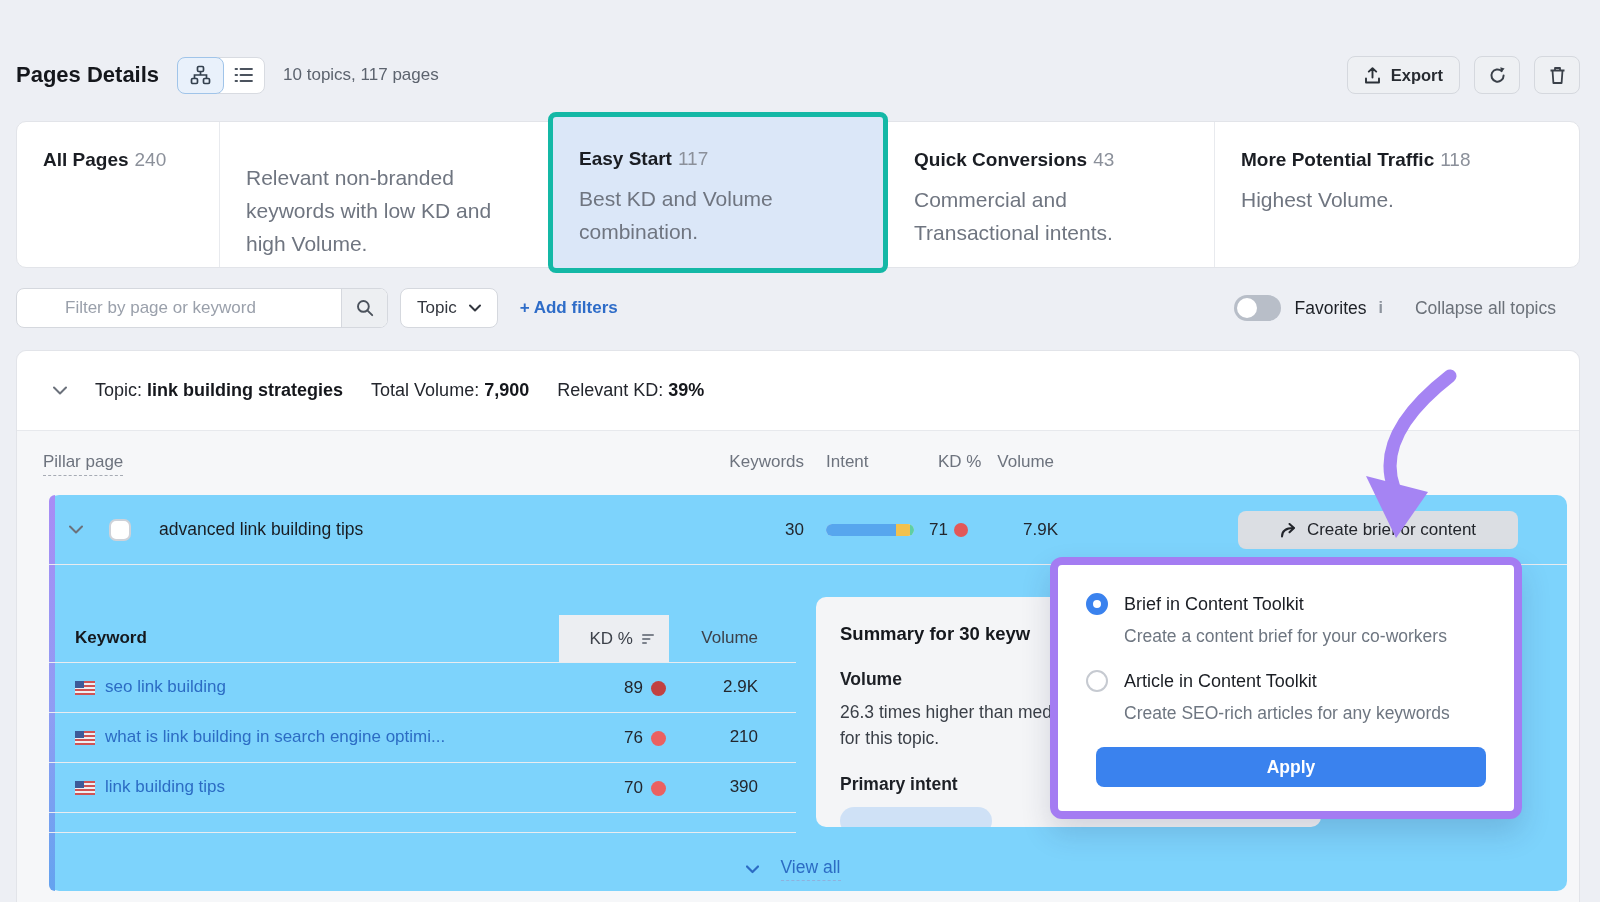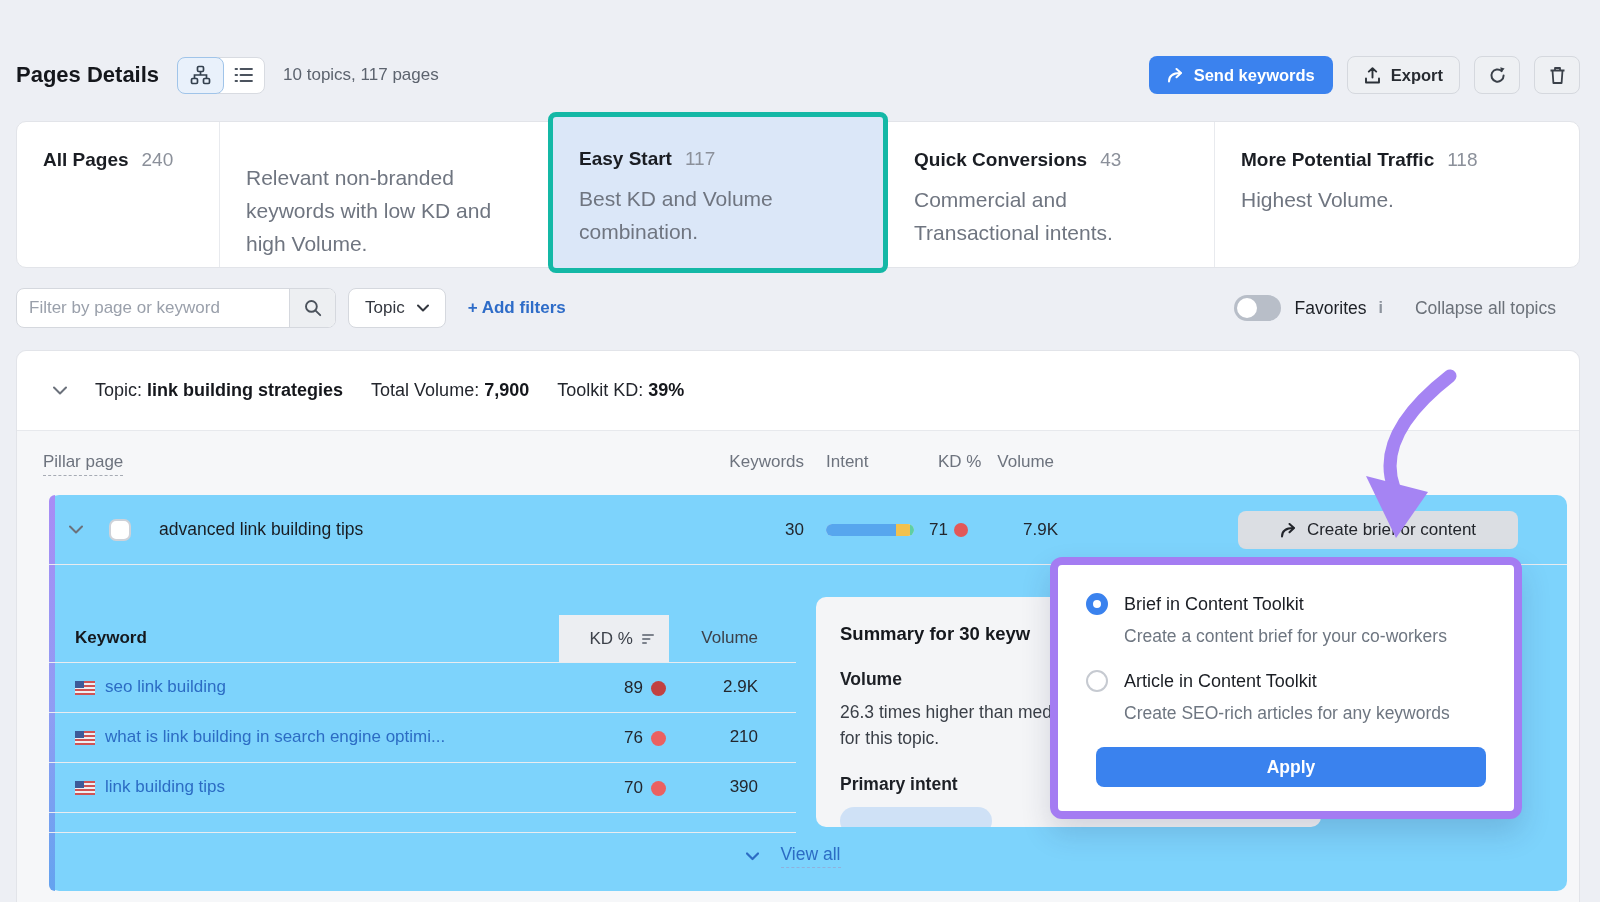--- a/index.html
+++ b/index.html
@@ -18,34 +18,34 @@
   .topics-summary { margin-left:18px; font-size:17px; color:#5c636e; }
   .tb-spacer { flex:1; }
   .btn-primary { height:38px; display:flex; align-items:center; gap:10px; background:#3b82ee; color:#fff; font-size:16.5px; font-weight:700; border:none; border-radius:8px; padding:0 18px; cursor:pointer; }
   .btn-secondary { height:38px; display:flex; align-items:center; gap:10px; background:#eef0f3; color:#272b31; font-size:16.5px; font-weight:700; border:1px solid #d5d8de; border-radius:8px; padding:0 16px; margin-left:14px; cursor:pointer; }
   .icon-btn { width:46px; height:38px; display:flex; align-items:center; justify-content:center; background:#eef0f3; border:1px solid #d5d8de; border-radius:8px; margin-left:14px; cursor:pointer; }
 
   
   .tabs-bar { position:absolute; left:16px; right:20px; top:85px; height:147px; background:#fff; border:1px solid #e2e4e9; border-radius:10px; display:flex; }
   .tab { padding:27px 24px 0 26px; cursor:pointer; position:relative; }
   .tab + .tab { border-left:1px solid #e8eaee; }
-  .tab-head { display:flex; align-items:center; gap:13px; }
+  .tab-head { display:flex; align-items:center; gap:6px; }
   .tab-label { font-size:19px; font-weight:700; color:#1a1d23; white-space:nowrap; }
   .tab-count { font-size:19px; color:#8b909a; }
   .tab-desc { margin-top:12px; font-size:21px; line-height:1.58; color:#6f7580; }
   .tab-allpages { width:202px; }
   .tab-strategy { width:330px; }
   .tab-easystart { width:340px; }
   .tab-quick { width:327px; }
   .tab-more { flex:1; }
   .tab.active { background:#dbe7f8; border:5px solid #14b8a6; border-radius:8px; margin:-10px -1px -6px; padding:31px 24px 0 26px; z-index:3; }
 
   
   .filter-bar { position:absolute; left:16px; right:20px; top:252px; height:40px; display:flex; align-items:center; }
-  .search-box { width:320px; height:40px; display:flex; background:#fff; border:1px solid #d5d8de; border-radius:8px; overflow:hidden; }
+  .search-box { width:372px; height:40px; display:flex; background:#fff; border:1px solid #d5d8de; border-radius:8px; overflow:hidden;padding-left:36px; }
   .search-box input { flex:1; border:none; outline:none; padding:0 12px; font-size:17px; font-family:"Liberation Sans",sans-serif; color:#2a2e35; background:transparent; }
   .search-box input::placeholder { color:#9aa0ab; }
   .search-btn { width:46px; display:flex; align-items:center; justify-content:center; background:#edeff2; border:none; border-left:1px solid #d5d8de; cursor:pointer; }
   .topic-btn { height:40px; display:flex; align-items:center; gap:12px; background:#fff; border:1px solid #d5d8de; border-radius:8px; padding:0 16px; margin-left:12px; font-size:17px; color:#33373f; cursor:pointer; }
   .add-filters { margin-left:22px; font-size:17px; font-weight:700; color:#2e6cc8; cursor:pointer; }
   .fb-spacer { flex:1; }
   .fav-toggle { width:47px; height:26px; background:#b8bec8; border-radius:13px; position:relative; cursor:pointer; }
   .fav-knob { position:absolute; left:3px; top:3px; width:20px; height:20px; background:#fff; border-radius:50%; }
   .fav-label { margin-left:14px; font-size:17.5px; color:#1d2026; }
   .info-i { margin-left:12px; font-size:16px; color:#8d939d; font-weight:700; cursor:pointer; }
@@ -94,21 +94,21 @@
   .kw-vol { position:absolute; left:630px; top:14px; width:79px; text-align:right; font-size:17px; color:#23262d; }
   .kw-bottom-line { position:absolute; left:0; top:317px; width:747px; border-top:1px solid #eaecf0; }
 
   .summary-card { position:absolute; left:767px; top:102px; width:505px; height:230px; background:#f4f5f7; border-radius:10px; padding:26px 24px; overflow:hidden; }
   .sum-title { font-size:18.5px; font-weight:700; color:#15181d; white-space:nowrap; }
   .sum-label { margin-top:24px; font-size:17.5px; font-weight:700; color:#1d2026; }
   .sum-note { margin-top:9px; width:252px; font-size:17.5px; line-height:1.5; color:#3a3f47; }
   .sum-label2 { margin-top:22px; font-size:17.5px; font-weight:700; color:#1d2026; }
   .intent-pill { margin-top:12px; width:152px; height:28px; background:#cfe1f6; border-radius:14px; }
 
-  .view-all-row { position:absolute; left:0; right:30px; top:338px; height:46px; display:flex; align-items:center; justify-content:center; gap:22px; }
+  .view-all-row { position:absolute; left:0; right:30px; top:351px; height:46px; display:flex; align-items:center; justify-content:center; gap:22px; }
   .view-all-line { position:absolute; left:0; top:337px; width:747px; border-top:1px solid #eaecf0; }
   .view-all { font-size:17.5px; color:#2c6cc4; border-bottom:1px dashed #8fb1dd; padding-bottom:2px; cursor:pointer; }
 
   
   .toolkit-popup { position:absolute; left:1050px; top:521px; width:472px; background:#fff; border:8px solid #a47cf2; border-radius:12px; box-shadow:0 14px 30px rgba(35,35,80,.16); padding:28px 24px 24px 28px; z-index:40; }
   .opt { display:flex; align-items:flex-start; gap:16px; cursor:pointer; }
   .radio { width:22px; height:22px; border-radius:50%; background:#fff; flex:0 0 22px; }
   .radio.on { border:7px solid #3a82ee; }
   .radio.off { border:2px solid #c6cad1; }
   .opt-label { font-size:18px; color:#1b1e24; line-height:22px; }
@@ -141,29 +141,20 @@
           <svg width="20" height="18" viewBox="0 0 20 18" fill="none" stroke="#4b535e" stroke-width="1.8" stroke-linecap="round">
             <path d="M1.5 3 h1.6 M6.5 3 H18 M1.5 9 h1.6 M6.5 9 H18 M1.5 15 h1.6 M6.5 15 H18"></path>
           </svg>
         </span>
       </div>
     </div>
 
     <div class="topics-summary">10 topics, 117 pages</div>
     <div class="tb-spacer"></div>
 
-    <button class="btn-primary">
-      <span>
-        <svg width="17" height="15" viewBox="0 0 17 15" fill="none" stroke="#fff" stroke-width="2" stroke-linecap="round" stroke-linejoin="round">
-          <path d="M2 13.5 C2 7.5, 6.5 5, 13.5 5"></path>
-          <path d="M9.5 1 L14 5 L9.5 9.3"></path>
-        </svg>
-      </span>
-      <span>Send keywords</span>
-    </button>
 
     <button class="btn-secondary">
       <span>
         <svg width="17" height="17" viewBox="0 0 17 17" fill="none" stroke="#2b3138" stroke-width="1.9" stroke-linecap="round" stroke-linejoin="round">
           <path d="M8.5 10.5 V1.5 M4.8 4.6 L8.5 1.2 L12.2 4.6"></path>
           <path d="M2 11.5 v4 h13 v-4"></path>
         </svg>
       </span>
       <span>Export</span>
     </button>
@@ -259,21 +250,21 @@
   <div class="main-card">
 
     <div class="topic-row">
       <span class="chev">
         <svg width="14" height="9" viewBox="0 0 14 9" fill="none" stroke="#6b717b" stroke-width="2" stroke-linecap="round" stroke-linejoin="round">
             <path d="M1 1.5 L7 7.5 L13 1.5"></path>
           </svg>
       </span>
       <span class="tr-item"><span>Topic:</span> <b>link building strategies</b></span>
       <span class="tr-item"><span>Total Volume:</span> <b>7,900</b></span>
-      <span class="tr-item"><span>Toolkit KD:</span> <b>39%</b></span>
+      <span class="tr-item"><span>Relevant KD:</span> <b>39%</b></span>
     </div>
 
     <div class="cols-row">
       <span class="col-pillar">Pillar page</span>
       <span class="col-keywords">Keywords</span>
       <span class="col-intent">Intent</span>
       <span class="col-kd">KD %</span>
       <span class="col-volume">Volume</span>
     </div>
 

